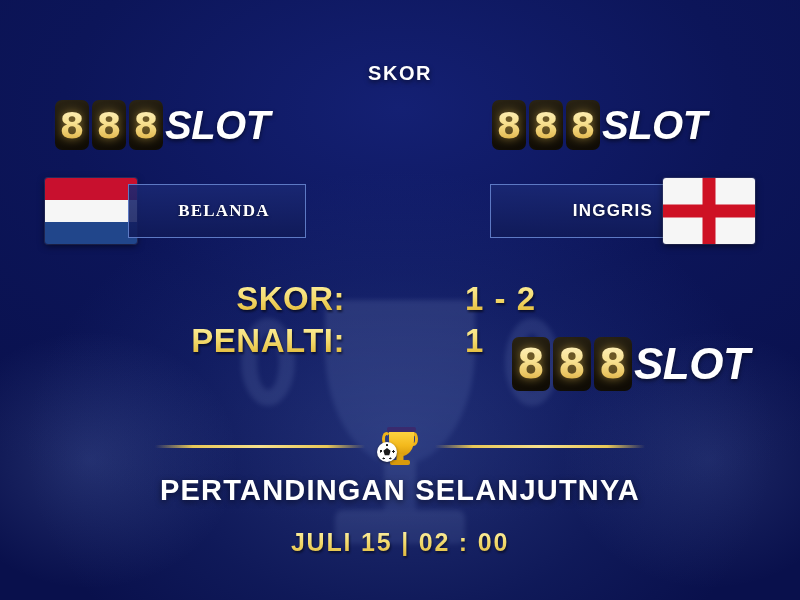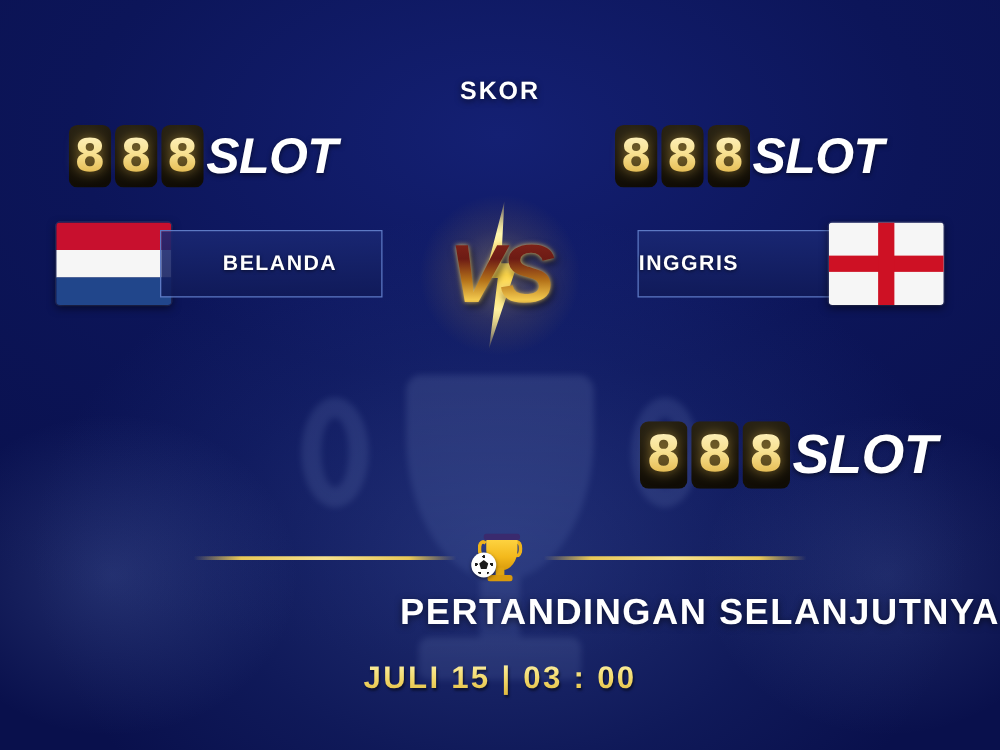--- a/index.html
+++ b/index.html
@@ -187,22 +187,22 @@
 
   .team-box {
     position: absolute;
     top: 6px;
     height: 54px;
     border: 1px solid #5d79c4;
     background: linear-gradient(180deg, rgba(26,40,116,0.88), rgba(16,26,88,0.88));
     display: flex;
     align-items: center;
   }
-  .team-box-left  { left: 128px;  width: 178px; justify-content: center; padding-left: 14px; }
-  .team-box-right { right: 112px; width: 178px; justify-content: flex-start; padding-right: 14px; }
+  .team-box-left  { left: 128px;  width: 178px; justify-content: center; padding-left: 14px; font-family: Liberation Serif, serif; }
+  .team-box-right { right: 132px; width: 178px; justify-content: flex-end; padding-right: 14px; }
   .team-name {
     font-size: 17px;
     font-weight: 800;
     letter-spacing: 1.2px;
     color: #ffffff;
     text-shadow: 0 1px 3px rgba(0,0,0,0.6);
   }
 
   
   .vs-wrap {
@@ -365,21 +365,21 @@
       radial-gradient(circle 2px at 90% 46%, #1b1b1b 60%, transparent 62%),
       radial-gradient(circle 2px at 12% 46%, #1b1b1b 60%, transparent 62%),
       radial-gradient(circle 2px at 72% 92%, #1b1b1b 60%, transparent 62%),
       radial-gradient(circle 2px at 28% 92%, #1b1b1b 60%, transparent 62%);
   }
 
   
   .next-match {
     position: absolute;
     top: 474px; left: 0; right: 0;
-    text-align: right;
+    text-align: center;
     font-size: 29px;
     font-weight: 800;
     letter-spacing: 1.2px;
     color: #ffffff;
     text-shadow: 0 2px 6px rgba(0,0,0,0.55);
   }
   .match-time {
     position: absolute;
     top: 528px; left: 0; right: 0;
     text-align: center;
@@ -458,26 +458,31 @@
     </div>
 
     <div class="flag flag-en">
       <div class="en-field">
         <div class="en-bar-h"></div>
         <div class="en-bar-v"></div>
       </div>
     </div>
   </div>
 
-  <div class="vs-wrap">
-    <div class="vs-glow"></div>
-    <div class="bolt"></div>
-    <div class="vs-text">VS</div>
-  </div>
-
+
+  <div class="score-block">
+    <div class="score-row">
+      <div class="score-label">SKOR:</div>
+      <div class="score-value">1 - 2</div>
+    </div>
+    <div class="score-row">
+      <div class="score-label">PENALTI:</div>
+      <div class="score-value">1</div>
+    </div>
+  </div>
 
   <div class="slot-logo size-b logo-bottom">
     <div class="slot-digits">
       <div class="slot-digit">
           <span>8</span>
         </div>
       <div class="slot-digit">
           <span>8</span>
         </div>
       <div class="slot-digit">
@@ -495,15 +500,15 @@
       <div class="t-hndl r"></div>
       <div class="t-cup"></div>
       <div class="t-rim"></div>
       <div class="t-stem"></div>
       <div class="t-base"></div>
       <div class="t-ball"></div>
     </div>
   </div>
 
   <div class="next-match">PERTANDINGAN SELANJUTNYA</div>
-  <div class="match-time">JULI 15 | 03 : 00</div>
+  <div class="match-time">JULI 15 | 02 : 00</div>
 
 </div>
 
 </body></html>

